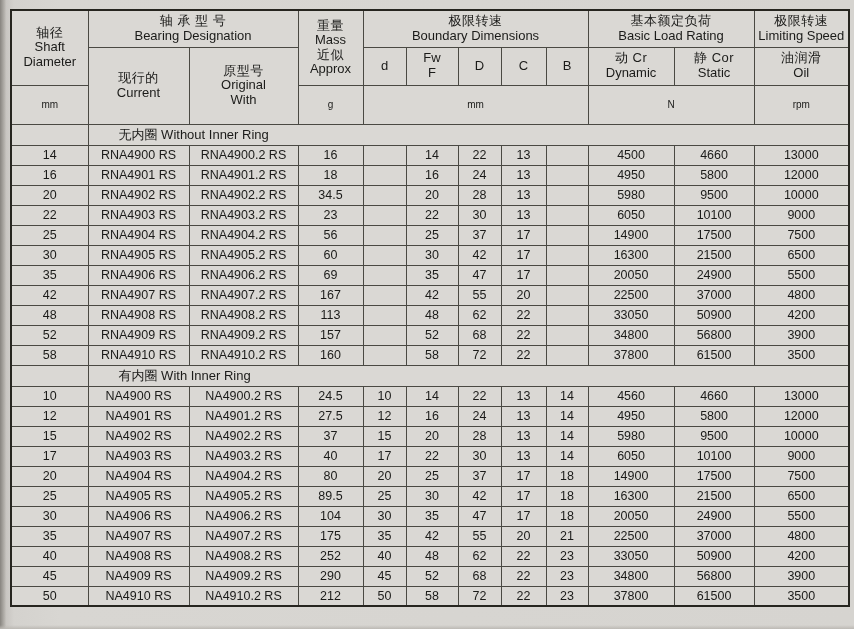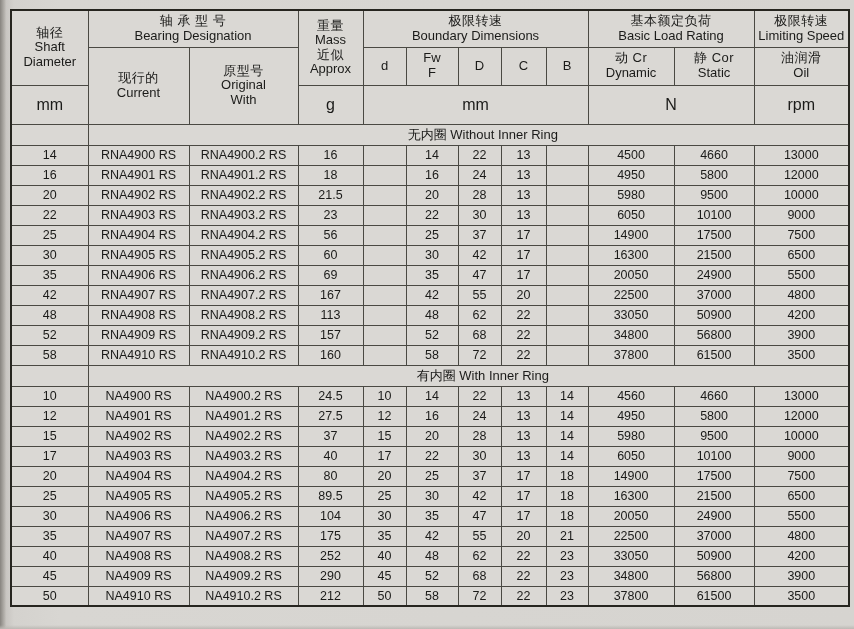--- a/index.html
+++ b/index.html
@@ -19,28 +19,28 @@
     border-collapse:collapse;table-layout:fixed;
     background:#dad8d4;border:2px solid #26251f;
   }
   th,td{
     border:1px solid #4a4943;padding:0 1px;text-align:center;vertical-align:middle;
     color:#1b1b19;overflow:hidden;white-space:nowrap;
   }
   thead th{font-weight:normal;line-height:1.12}
   .zh{font-size:13px;letter-spacing:.5px}
   .en{font-size:13px}
-  .unit{font-size:16px}
+  .unit{font-size:10px}
   tr.h1{height:37px}
   tr.h2{height:38px}
   tr.h3{height:39px}
   tbody tr{height:20px}
   tbody td{font-size:12.5px}
   tr.section-row{height:21px}
-  td.section-title{text-align:center;padding-left:30px;font-size:13px}
+  td.section-title{text-align:left;padding-left:30px;font-size:13px}
   
   .ghost{position:absolute;pointer-events:none;opacity:.10;filter:blur(1.4px);
     background:radial-gradient(ellipse at center,#8f8d89 0%,rgba(143,141,137,0) 70%)}
   .g1{left:380px;top:60px;width:120px;height:26px}
   .g2{left:640px;top:300px;width:140px;height:180px}
   .g3{left:120px;top:430px;width:90px;height:150px}
 </style>
 </head>
 <body>
 
@@ -172,21 +172,21 @@
         <td>13</td>
         <td></td>
         <td>4950</td>
         <td>5800</td>
         <td>12000</td>
       </tr>
       <tr>
         <td>20</td>
         <td>RNA4902 RS</td>
         <td>RNA4902.2 RS</td>
-        <td>21.5</td>
+        <td>34.5</td>
         <td></td>
         <td>20</td>
         <td>28</td>
         <td>13</td>
         <td></td>
         <td>5980</td>
         <td>9500</td>
         <td>10000</td>
       </tr>
       <tr>

